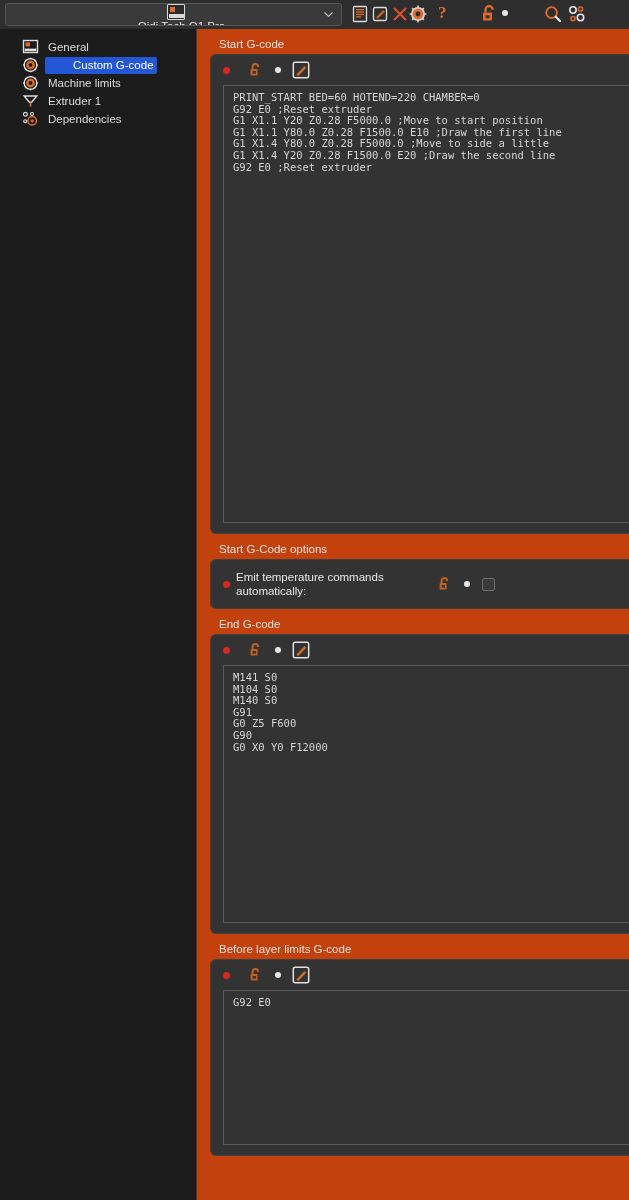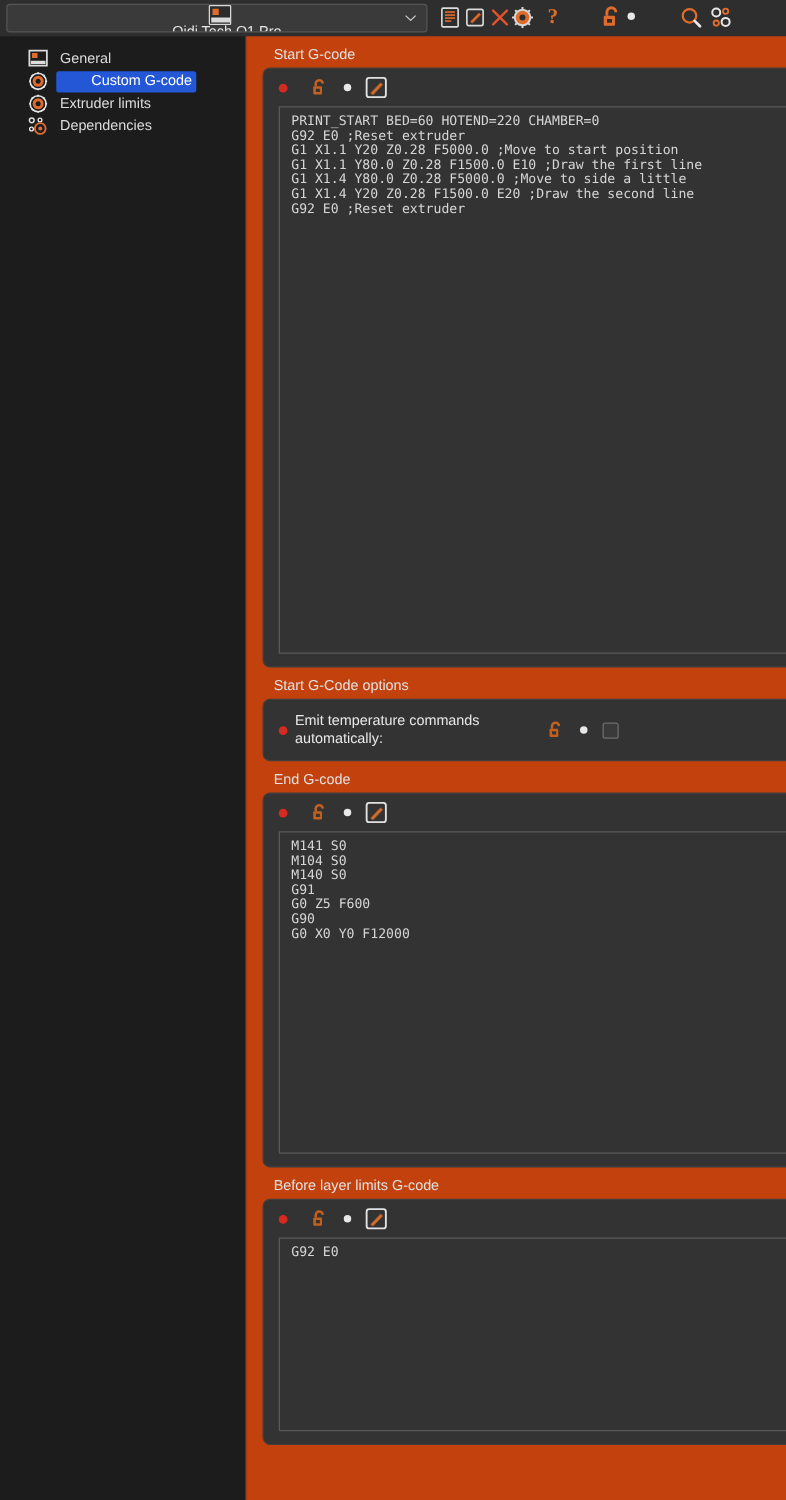--- a/index.html
+++ b/index.html
@@ -253,23 +253,32 @@
       <svg width="17" height="16" viewBox="0 0 17 16">
         <circle cx="8.5" cy="8" r="6.4" fill="#1c1c1c" stroke="#e6e6e6" stroke-width="1.3"></circle>
         <circle cx="8.5" cy="8" r="4.4" fill="#e06c2b"></circle>
         <circle cx="8.5" cy="8" r="2" fill="#1c1c1c"></circle>
         <g stroke="#e6e6e6" stroke-width="1.3">
           <path d="M8.5 0.8 V2.3 M8.5 13.7 V15.2 M1.3 8 H2.8 M14.2 8 H15.7"></path>
           <path d="M3.4 2.9 L4.5 4 M12.5 12 L13.6 13.1 M13.6 2.9 L12.5 4 M4.5 12 L3.4 13.1"></path>
         </g>
       </svg>
     </span>
-    <span class="side-label">Extruder limits</span>
-  </div>
-
+    <span class="side-label">Machine limits</span>
+  </div>
+
+  <div class="side-item">
+    <span class="side-icon">
+      <svg width="17" height="16" viewBox="0 0 17 16">
+        <path d="M2.2 3 H14.8 L9.6 9.2 H7.4 Z" fill="none" stroke="#dcdcdc" stroke-width="1.4"></path>
+        <rect x="7.7" y="9.2" width="1.7" height="4.4" fill="#e06c2b"></rect>
+      </svg>
+    </span>
+    <span class="side-label">Extruder 1</span>
+  </div>
 
 
   <div class="side-item">
     <span class="side-icon">
       <svg width="17" height="16" viewBox="0 0 17 16">
         <circle cx="3.4" cy="3.2" r="1.9" fill="none" stroke="#dcdcdc" stroke-width="1.2"></circle>
         <circle cx="10" cy="3" r="1.5" fill="none" stroke="#e6e6e6" stroke-width="1.1"></circle>
         <circle cx="3.2" cy="10.2" r="1.5" fill="none" stroke="#e6e6e6" stroke-width="1.1"></circle>
         <circle cx="10.2" cy="9.8" r="4.3" fill="none" stroke="#e06c2b" stroke-width="1.5"></circle>
         <circle cx="10.2" cy="9.8" r="1.6" fill="#e06c2b"></circle>

